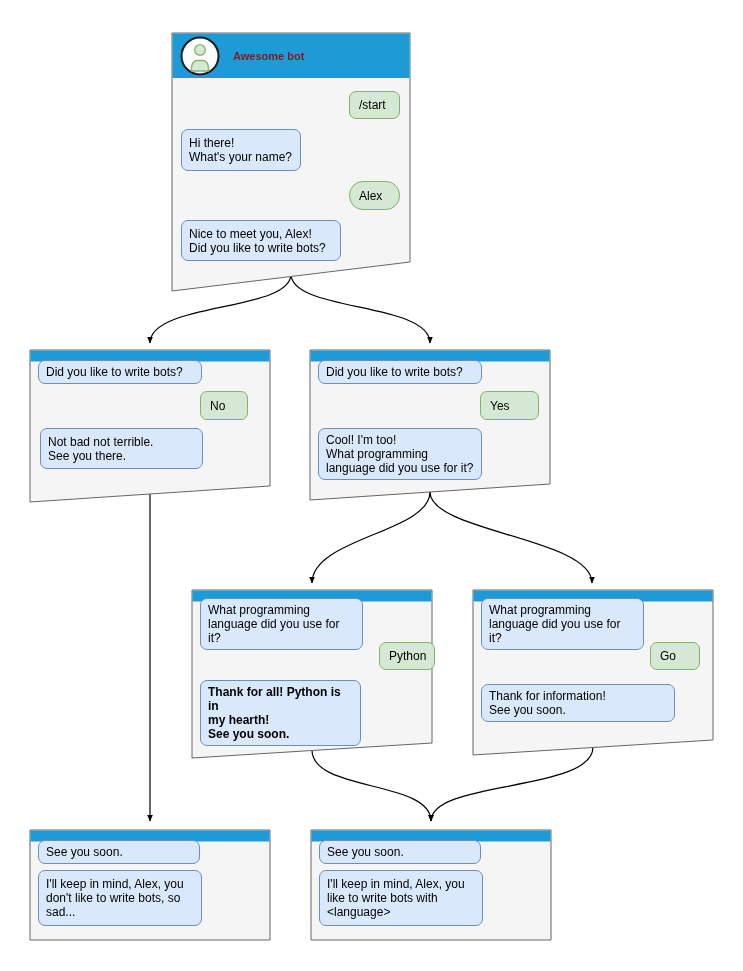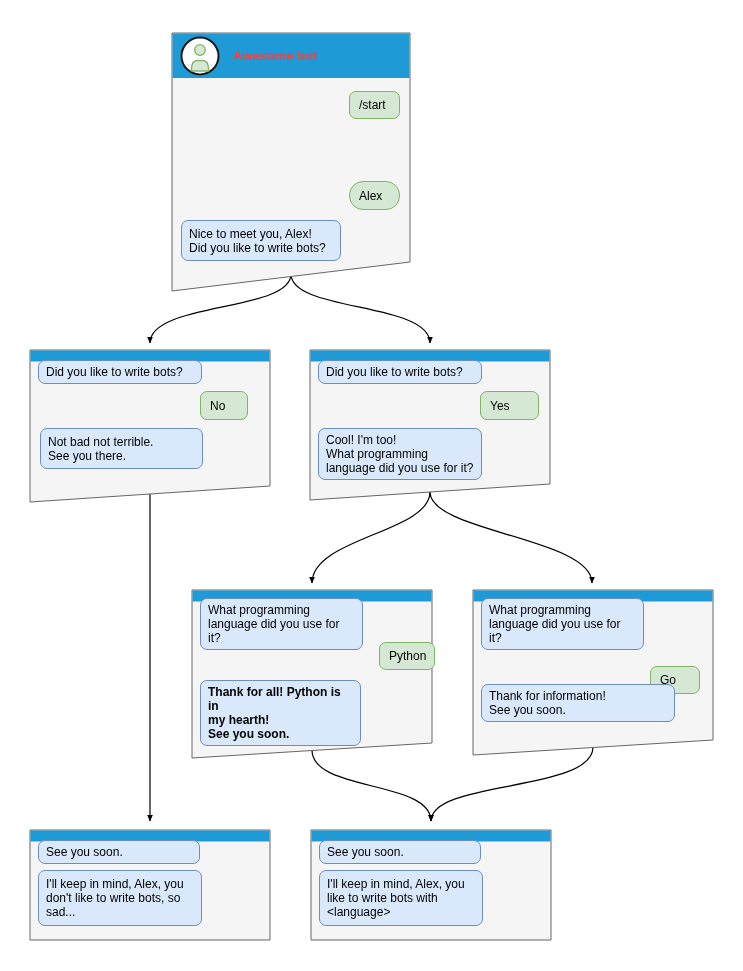--- a/index.html
+++ b/index.html
@@ -18,21 +18,21 @@
     position:absolute;box-sizing:border-box;
     border-radius:7px;font-size:12px;line-height:14px;color:#000;
     padding:4px 7px;white-space:pre-line;
     display:flex;align-items:center;
   }
   .bot{background:var(--bot_bubble_bg,#dae8fc);border:1px solid var(--bot_bubble_border,#6c8ebf);}
   .user{background:var(--user_bubble_bg,#d5e8d4);border:1px solid var(--user_bubble_border,#82b366);padding:6px 9px;}
   .main-title{
     position:absolute;left:233px;top:33px;height:45px;
     display:flex;align-items:center;
-    color:#ef4444;font-weight:bold;font-size:13px;
+    color:#7f1d1d;font-weight:bold;font-size:11px;
   }
 </style>
 </head>
 <body>
 
 <div class="canvas">
 
   <svg class="underlay" viewBox="0 0 743 971" xmlns="http://www.w3.org/2000/svg">
     <defs>
       <marker id="arrow" markerWidth="9" markerHeight="8" refX="6.5" refY="3" orient="auto" markerUnits="userSpaceOnUse">
@@ -71,20 +71,22 @@
     <polygon class="card-shape" points="30,830 270,830 270,940 30,940"></polygon>
     <rect class="strip" x="30.5" y="830.5" width="239" height="11"></rect>
 
     <polygon class="card-shape" points="311,830 551,830 551,940 311,940"></polygon>
     <rect class="strip" x="311.5" y="830.5" width="239" height="11"></rect>
   </svg>
 
   <div class="main-title">Awesome bot</div>
 
   <div class="bub user" style="left:349px;top:91px;width:51px;min-height:28px;">/start</div>
+  <div class="bub bot" style="left:181px;top:129px;width:120px;min-height:42px;">Hi there!
+What's your name?</div>
   <div class="bub user" style="left:349px;top:181px;width:51px;min-height:29px;border-radius:14px;">Alex</div>
   <div class="bub bot" style="left:181px;top:220px;width:160px;min-height:41px;">Nice to meet you, Alex!
 Did you like to write bots?</div>
 
   <div class="bub bot" style="left:38px;top:360px;width:164px;min-height:24px;">Did you like to write bots?</div>
   <div class="bub user" style="left:200px;top:391px;width:48px;min-height:29px;">No</div>
   <div class="bub bot" style="left:40px;top:428px;width:163px;min-height:41px;">Not bad not terrible.
 See you there.</div>
 
   <div class="bub bot" style="left:318px;top:360px;width:164px;min-height:24px;">Did you like to write bots?</div>
@@ -95,21 +97,21 @@
 
   <div class="bub bot" style="left:200px;top:598px;width:163px;min-height:38px;">What programming
 language did you use for it?</div>
   <div class="bub user" style="left:379px;top:642px;width:56px;min-height:28px;">Python</div>
   <div class="bub bot" style="left:200px;top:680px;width:161px;min-height:50px;font-weight:bold;">Thank for all! Python is in
 my hearth!
 See you soon.</div>
 
   <div class="bub bot" style="left:481px;top:598px;width:163px;min-height:38px;">What programming
 language did you use for it?</div>
-  <div class="bub user" style="left:650px;top:642px;width:50px;min-height:28px;margin-top:24px;">Go</div>
+  <div class="bub user" style="left:650px;top:642px;width:50px;min-height:28px;">Go</div>
   <div class="bub bot" style="left:481px;top:684px;width:194px;min-height:36px;">Thank for information!
 See you soon.</div>
 
   <div class="bub bot" style="left:38px;top:840px;width:162px;min-height:24px;">See you soon.</div>
   <div class="bub bot" style="left:38px;top:870px;width:164px;min-height:56px;">I'll keep in mind, Alex, you
 don't like to write bots, so
 sad...</div>
 
   <div class="bub bot" style="left:319px;top:840px;width:162px;min-height:24px;">See you soon.</div>
   <div class="bub bot" style="left:319px;top:870px;width:164px;min-height:56px;">I'll keep in mind, Alex, you

